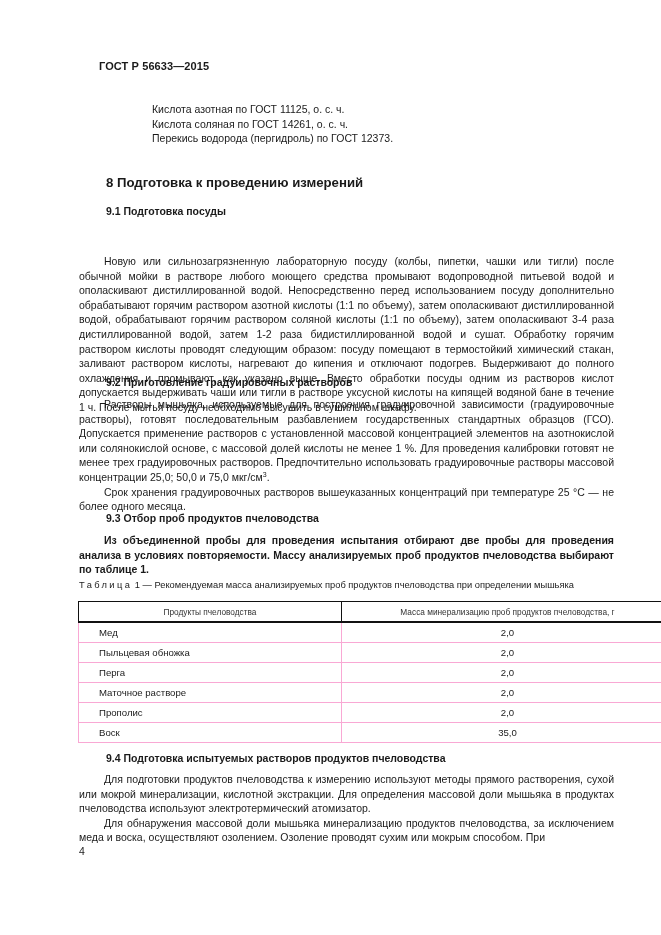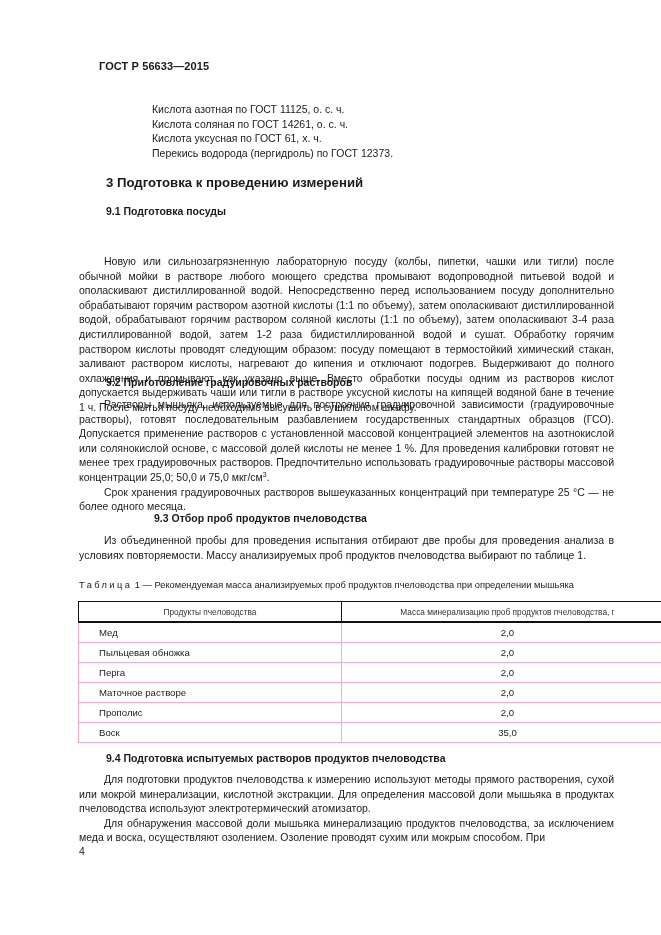--- a/index.html
+++ b/index.html
@@ -58,39 +58,38 @@
     }
   </style>
 </head>
 <body>
 
 <div class="page-header">ГОСТ Р 56633—2015</div>
 
 <div class="list-block">
   <div>Кислота азотная по ГОСТ 11125, о. с. ч.</div>
   <div>Кислота соляная по ГОСТ 14261, о. с. ч.</div>
-  <div>Кислота уксусная по ГОСТ 61, х. ч.</div>
   <div>Перекись водорода (пергидроль) по ГОСТ 12373.</div>
 </div>
 
-<div class="h1">3  Подготовка к проведению измерений</div>
+<div class="h1">8  Подготовка к проведению измерений</div>
 
 <div class="h2" style="top:205px;">9.1  Подготовка посуды</div>
 <div class="body-col" style="top:226px;margin-top:28px;">
   <p class="para">Новую или сильнозагрязненную лабораторную посуду (колбы, пипетки, чашки или тигли) после обычной мойки в растворе любого моющего средства промывают водопроводной питьевой водой и ополаскивают дистиллированной водой. Непосредственно перед использованием посуду дополнительно обрабатывают горячим раствором азотной кислоты (1:1 по объему), затем ополаскивают дистиллированной водой, обрабатывают горячим раствором соляной кислоты (1:1 по объему), затем ополаскивают 3-4 раза дистиллированной водой, затем 1-2 раза бидистиллированной водой и сушат. Обработку горячим раствором кислоты проводят следующим образом: посуду помещают в термостойкий химический стакан, заливают раствором кислоты, нагревают до кипения и отключают подогрев. Выдерживают до полного охлаждения и промывают, как указано выше. Вместо обработки посуды одним из растворов кислот допускается выдерживать чаши или тигли в растворе уксусной кислоты на кипящей водяной бане в течение 1 ч. После мытья посуду необходимо высушить в сушильном шкафу.</p>
 </div>
 
 <div class="h2" style="top:376px;">9.2  Приготовление градуировочных растворов</div>
 <div class="body-col" style="top:397px;">
   <p class="para"><span>Растворы мышьяка, используемые для построения градуировочной зависимости (градуировочные растворы), готовят последовательным разбавлением государственных стандартных образцов (ГСО). Допускается применение растворов с установленной массовой концентрацией элементов на азотнокислой или солянокислой основе, с массовой долей кислоты не менее 1 %. Для проведения калибровки готовят не менее трех градуировочных растворов. Предпочтительно использовать градуировочные растворы массовой концентрации 25,0; 50,0 и 75,0 мкг/см</span><sup>3</sup><span>.</span></p>
   <p class="para">Срок хранения градуировочных растворов вышеуказанных концентраций при температуре 25 °C — не более одного месяца.</p>
 </div>
 
-<div class="h2" style="top:512px;margin-left:48px;">9.3  Отбор проб продуктов пчеловодства</div>
-<div class="body-col" style="top:533px;">
+<div class="h2" style="top:512px;">9.3  Отбор проб продуктов пчеловодства</div>
+<div class="body-col" style="top:533px;font-weight:bold;">
   <p class="para">Из объединенной пробы для проведения испытания отбирают две пробы для проведения анализа в условиях повторяемости. Массу анализируемых проб продуктов пчеловодства выбирают по таблице 1.</p>
 </div>
 
 <div class="table-caption"><span class="spaced">Таблица</span><span> 1 — Рекомендуемая масса анализируемых проб продуктов пчеловодства при определении мышьяка</span></div>
 
 <table class="data-table">
   <thead>
     <tr>
       <th class="c1">Продукты пчеловодства</th>
       <th class="c2">Масса минерализацию проб продуктов пчеловодства, г</th>

